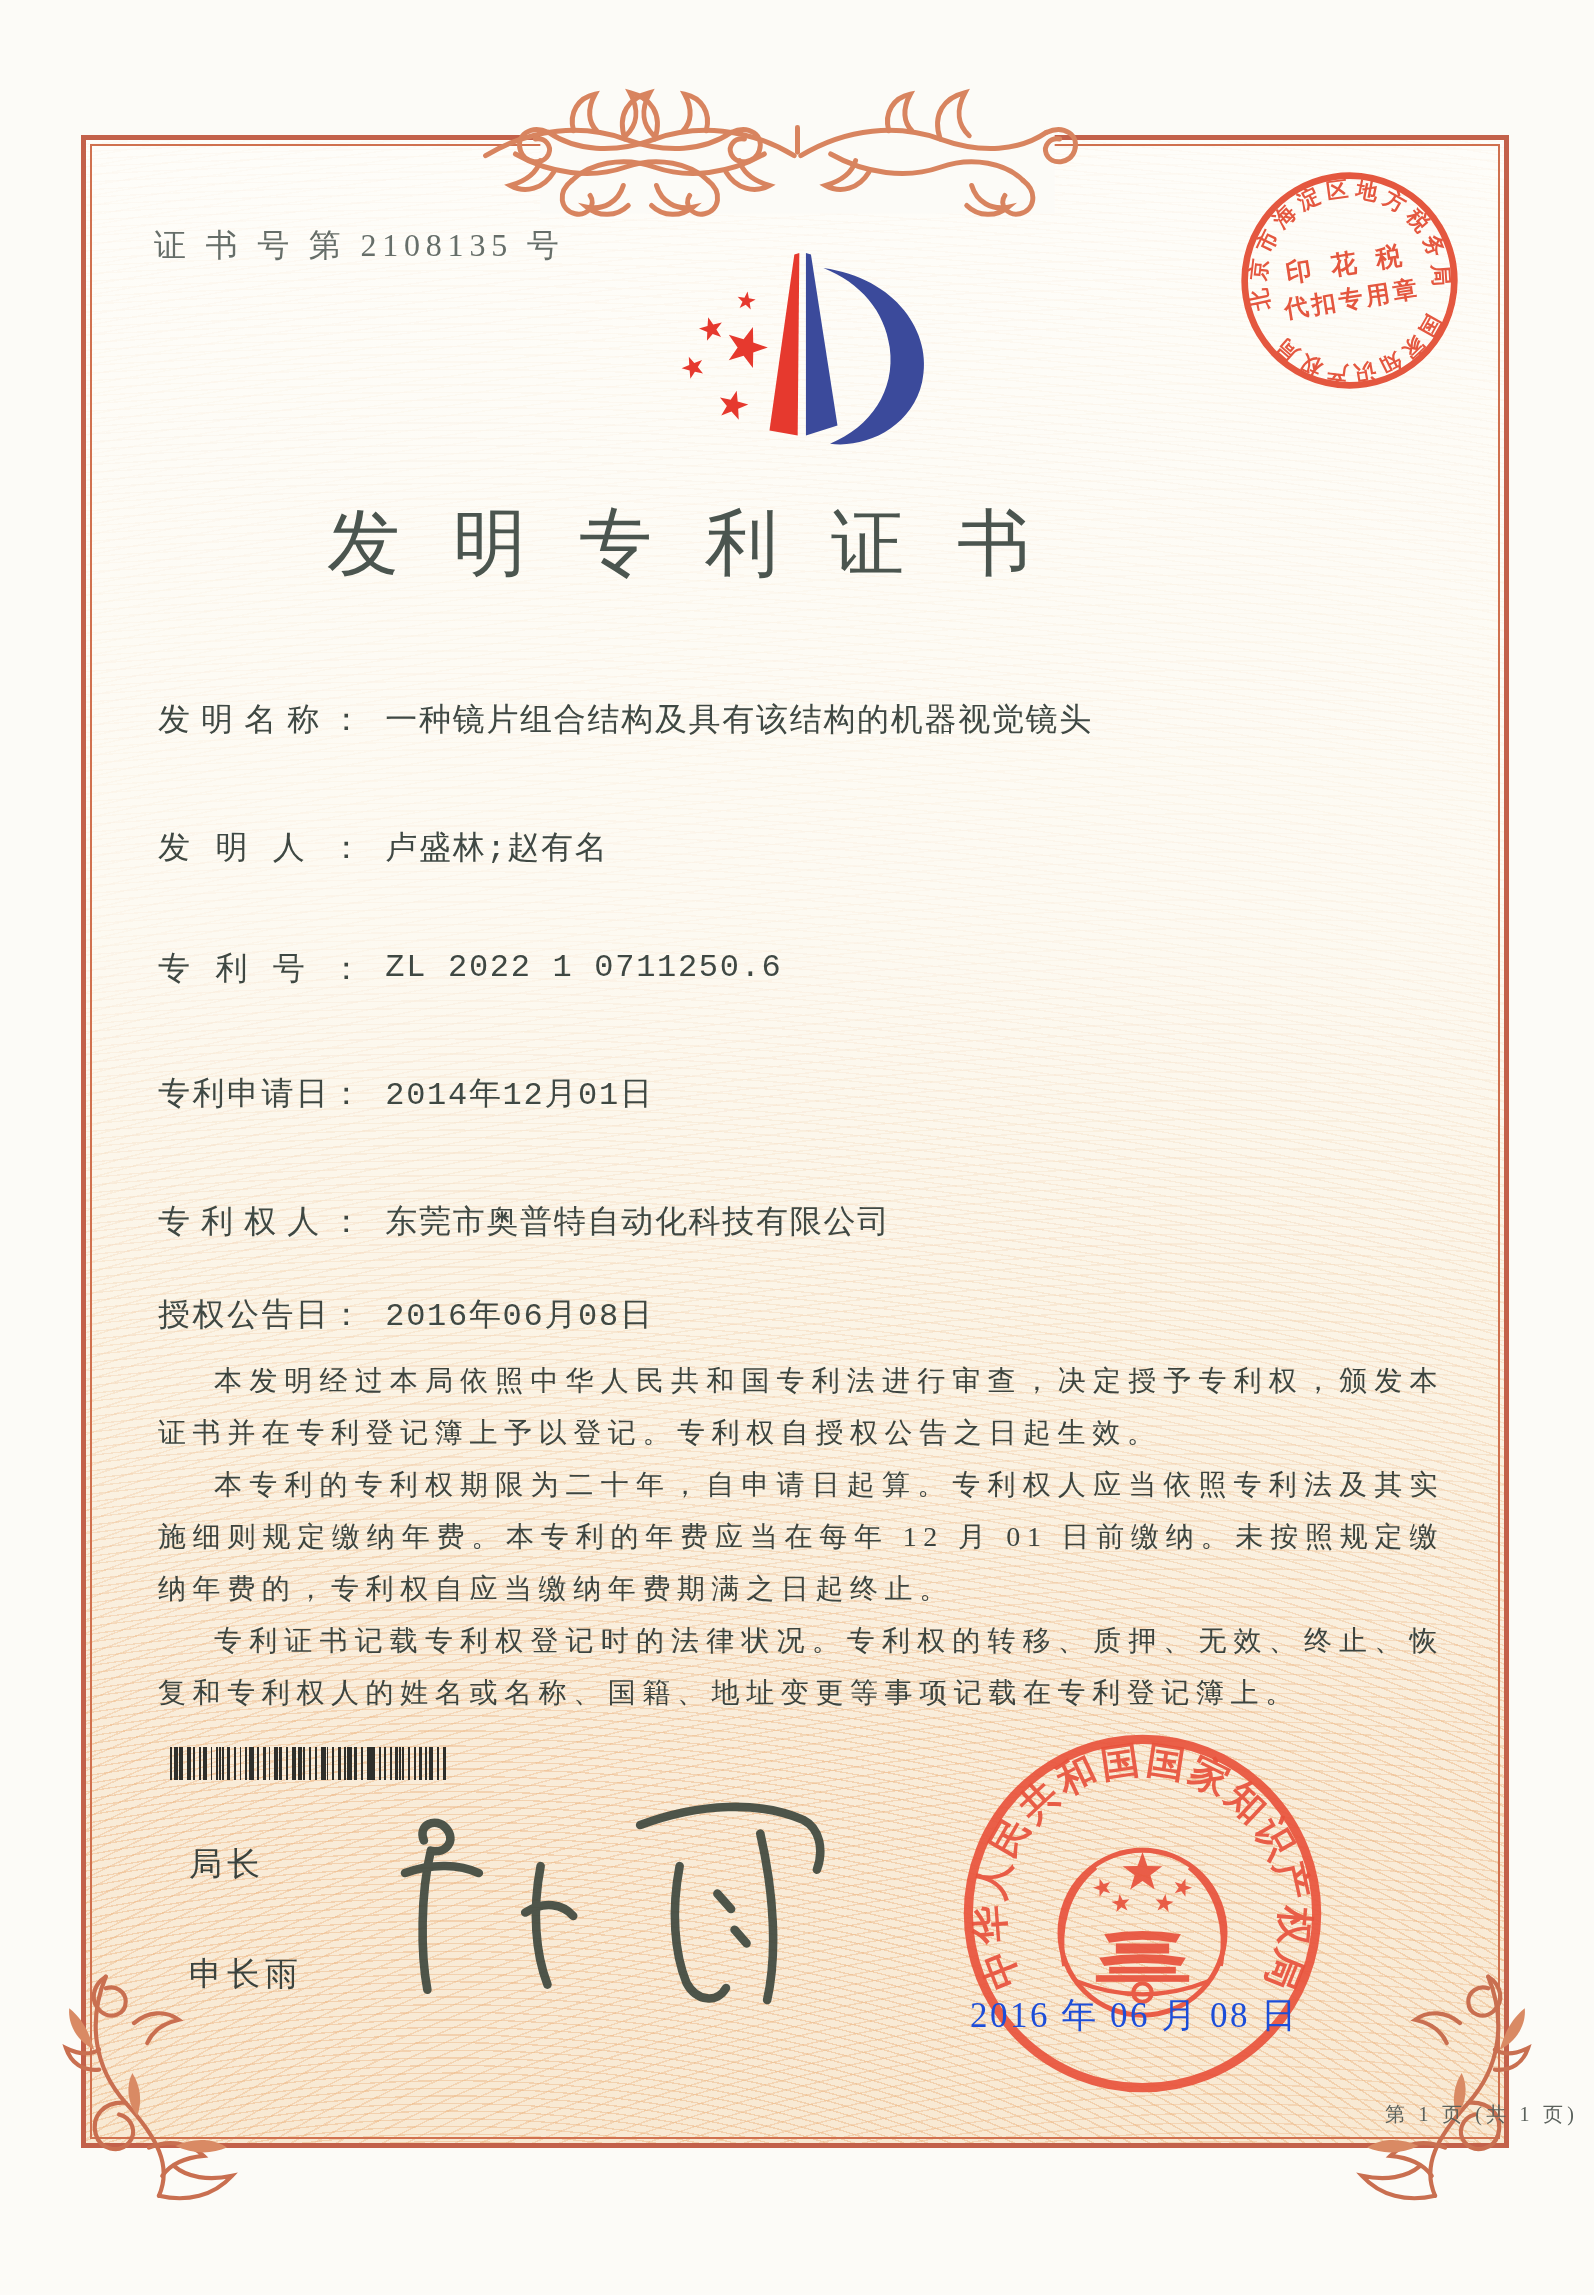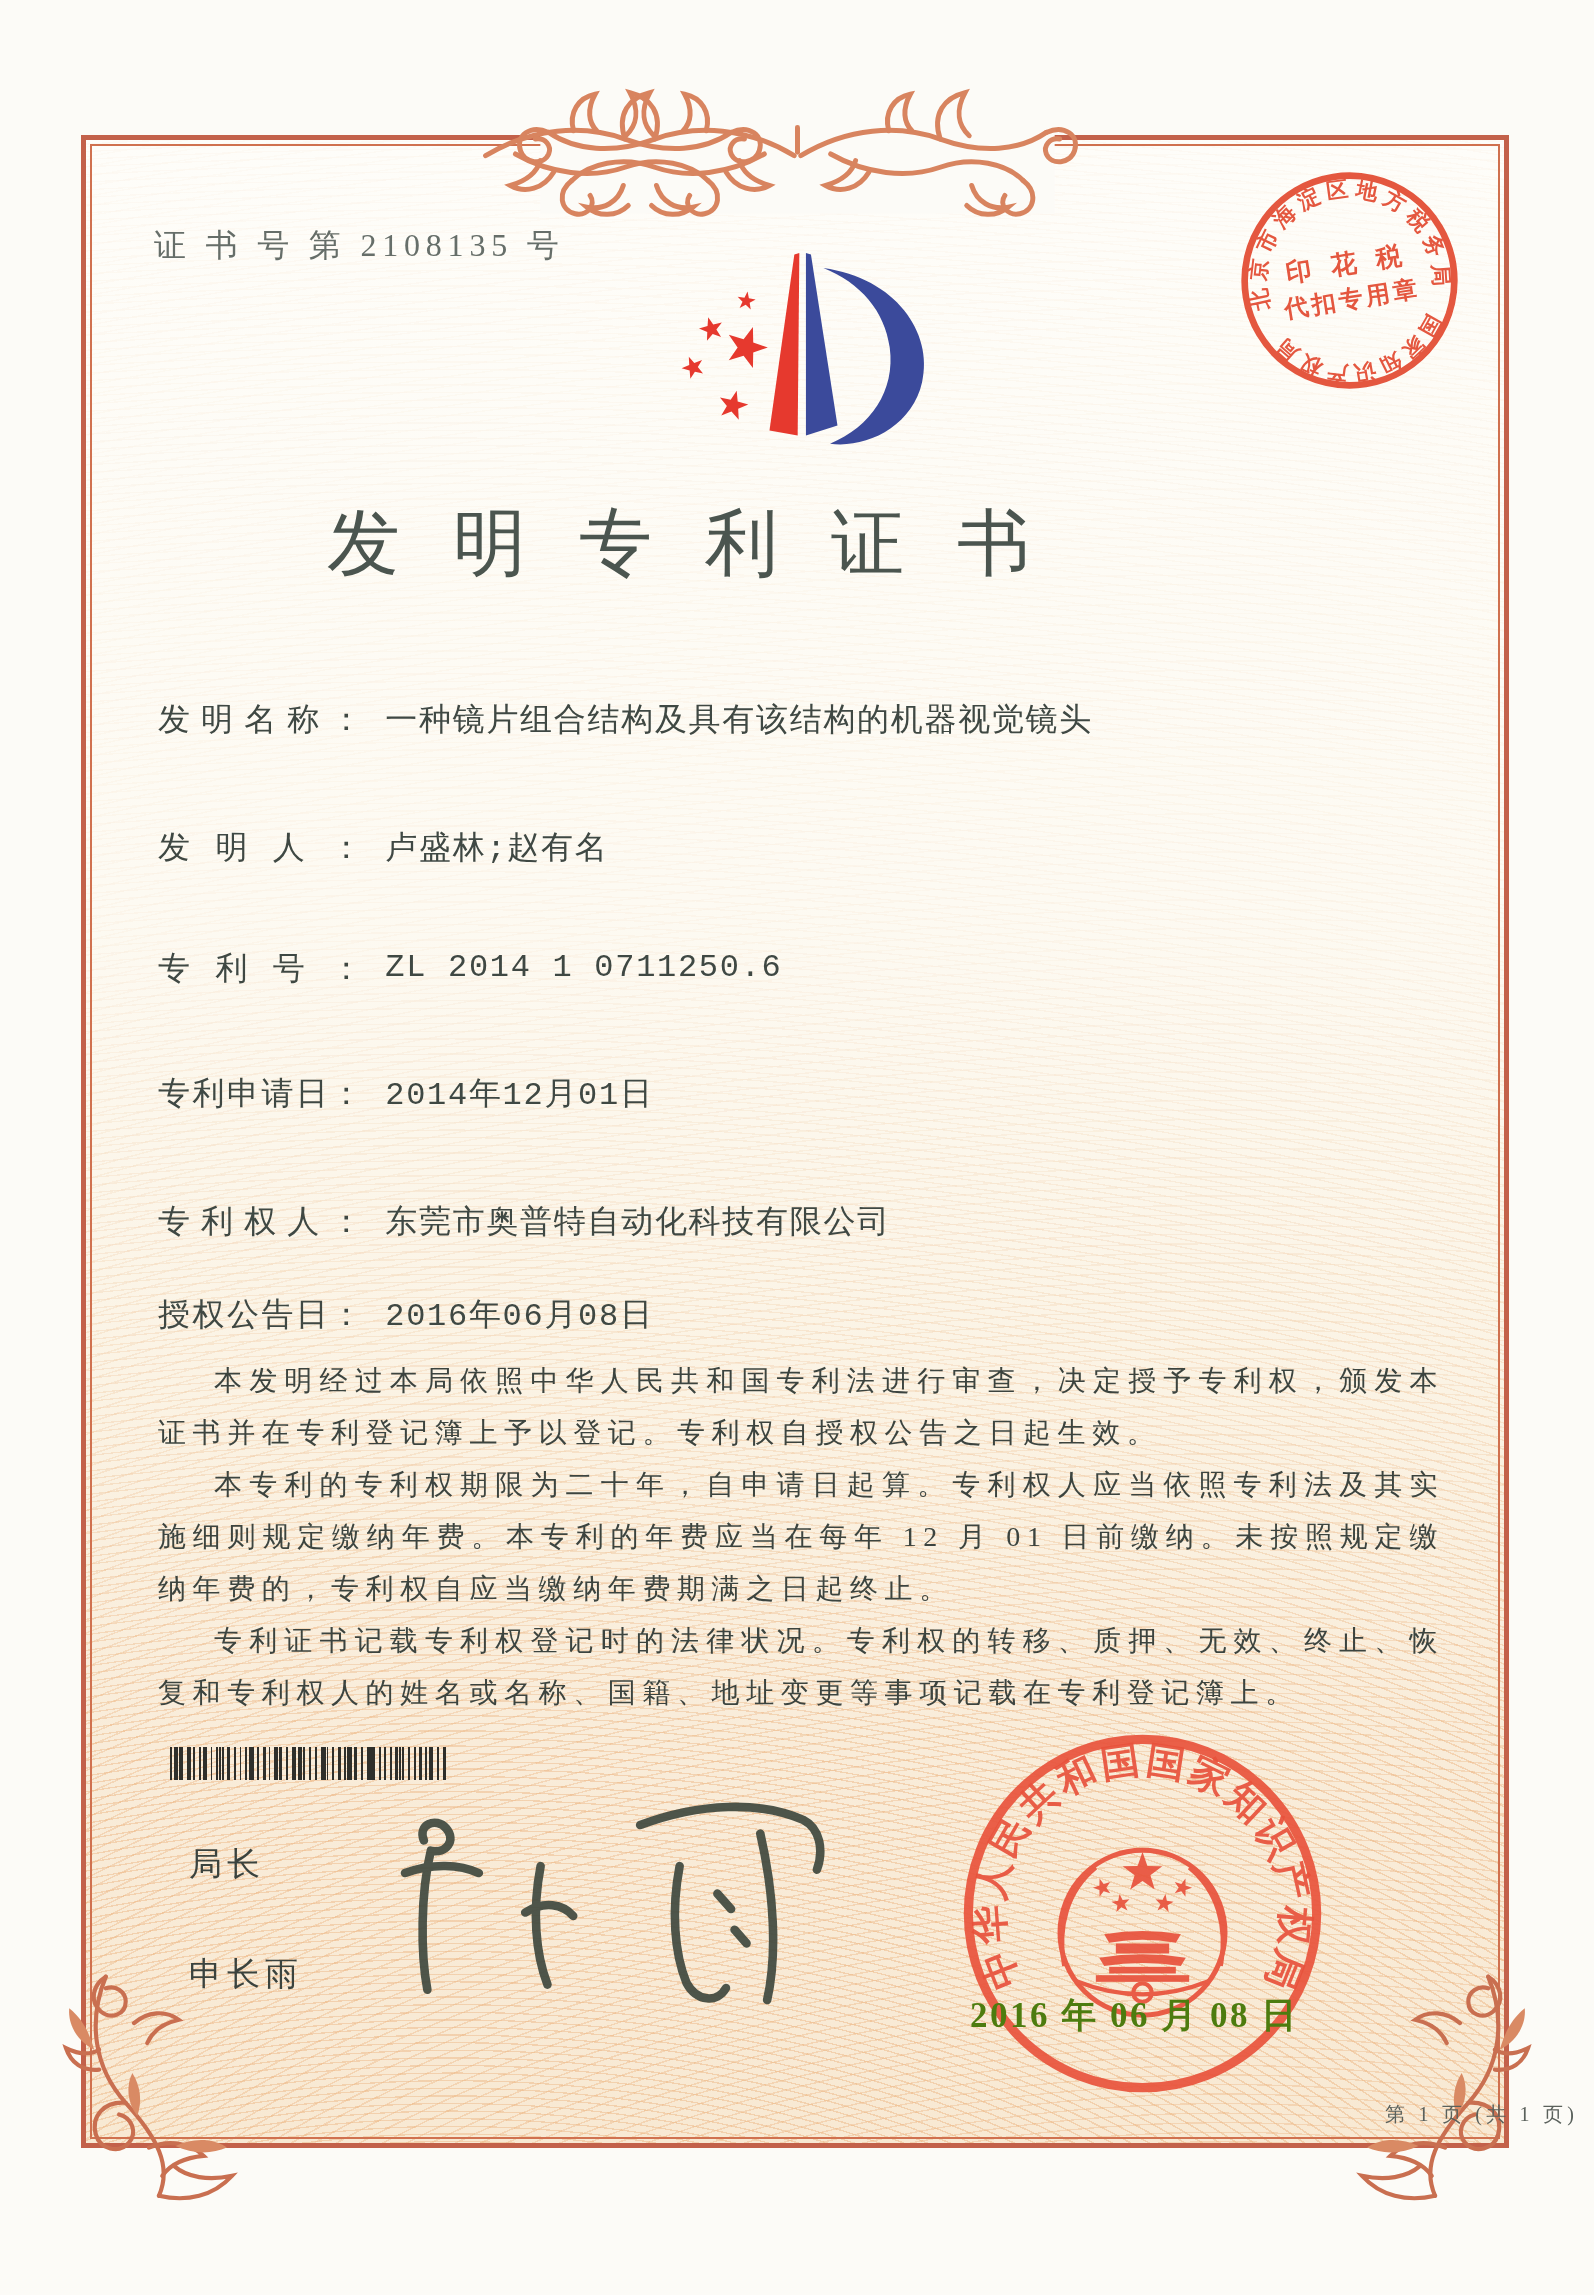--- a/index.html
+++ b/index.html
@@ -61,21 +61,21 @@
       repeating-linear-gradient(90deg,transparent 0 4.2px,#2f2f2b 4.2px 5.8px,transparent 5.8px 15px),
       repeating-linear-gradient(90deg,transparent 0 9px,#2f2f2b 9px 11.6px,transparent 11.6px 24px);
   }
   
   .signer{position:absolute;left:189px;font-size:33px;letter-spacing:5px;color:#3b433e;}
   .signer-title{top:1842px;} .signer-name{top:1943px;margin-top:9px;}
   .signature{position:absolute;left:357px;top:1782px;width:532px;height:249px;}
   .seal{position:absolute;left:955px;top:1726px;width:375px;height:375px;}
   .issue-date{
     position:absolute;left:970px;top:1992px;font-size:35px;letter-spacing:2.5px;
-    color:#4d7c0f;white-space:nowrap;font-weight:bold;
+    color:#1d4ed8;white-space:nowrap;
   }
   .page-footer{
     position:absolute;left:0;top:2101px;width:1578px;text-align:right;
     font-size:20px;letter-spacing:4.2px;color:#5a615c;
   }
   
   .tax-stamp{position:absolute;left:1238px;top:169px;width:223px;height:223px;transform:rotate(-9deg);}
   .logo{position:absolute;left:653px;top:243px;width:291px;height:209px;}
 </style>
 </head>
@@ -181,21 +181,21 @@
   <div class="field-row r1">
     <span class="f-label">发明名称：</span>
     <span class="f-value">一种镜片组合结构及具有该结构的机器视觉镜头</span>
   </div>
   <div class="field-row r2">
     <span class="f-label">发明人：</span>
     <span class="f-value">卢盛林;赵有名</span>
   </div>
   <div class="field-row r3">
     <span class="f-label">专利号：</span>
-    <span class="f-value">ZL 2014 1 0711250.6</span>
+    <span class="f-value">ZL 2022 1 0711250.6</span>
   </div>
   <div class="field-row r4">
     <span class="f-label">专利申请日：</span>
     <span class="f-value">2014年12月01日</span>
   </div>
   <div class="field-row r5">
     <span class="f-label">专利权人：</span>
     <span class="f-value">东莞市奥普特自动化科技有限公司</span>
   </div>
   <div class="field-row r6">

